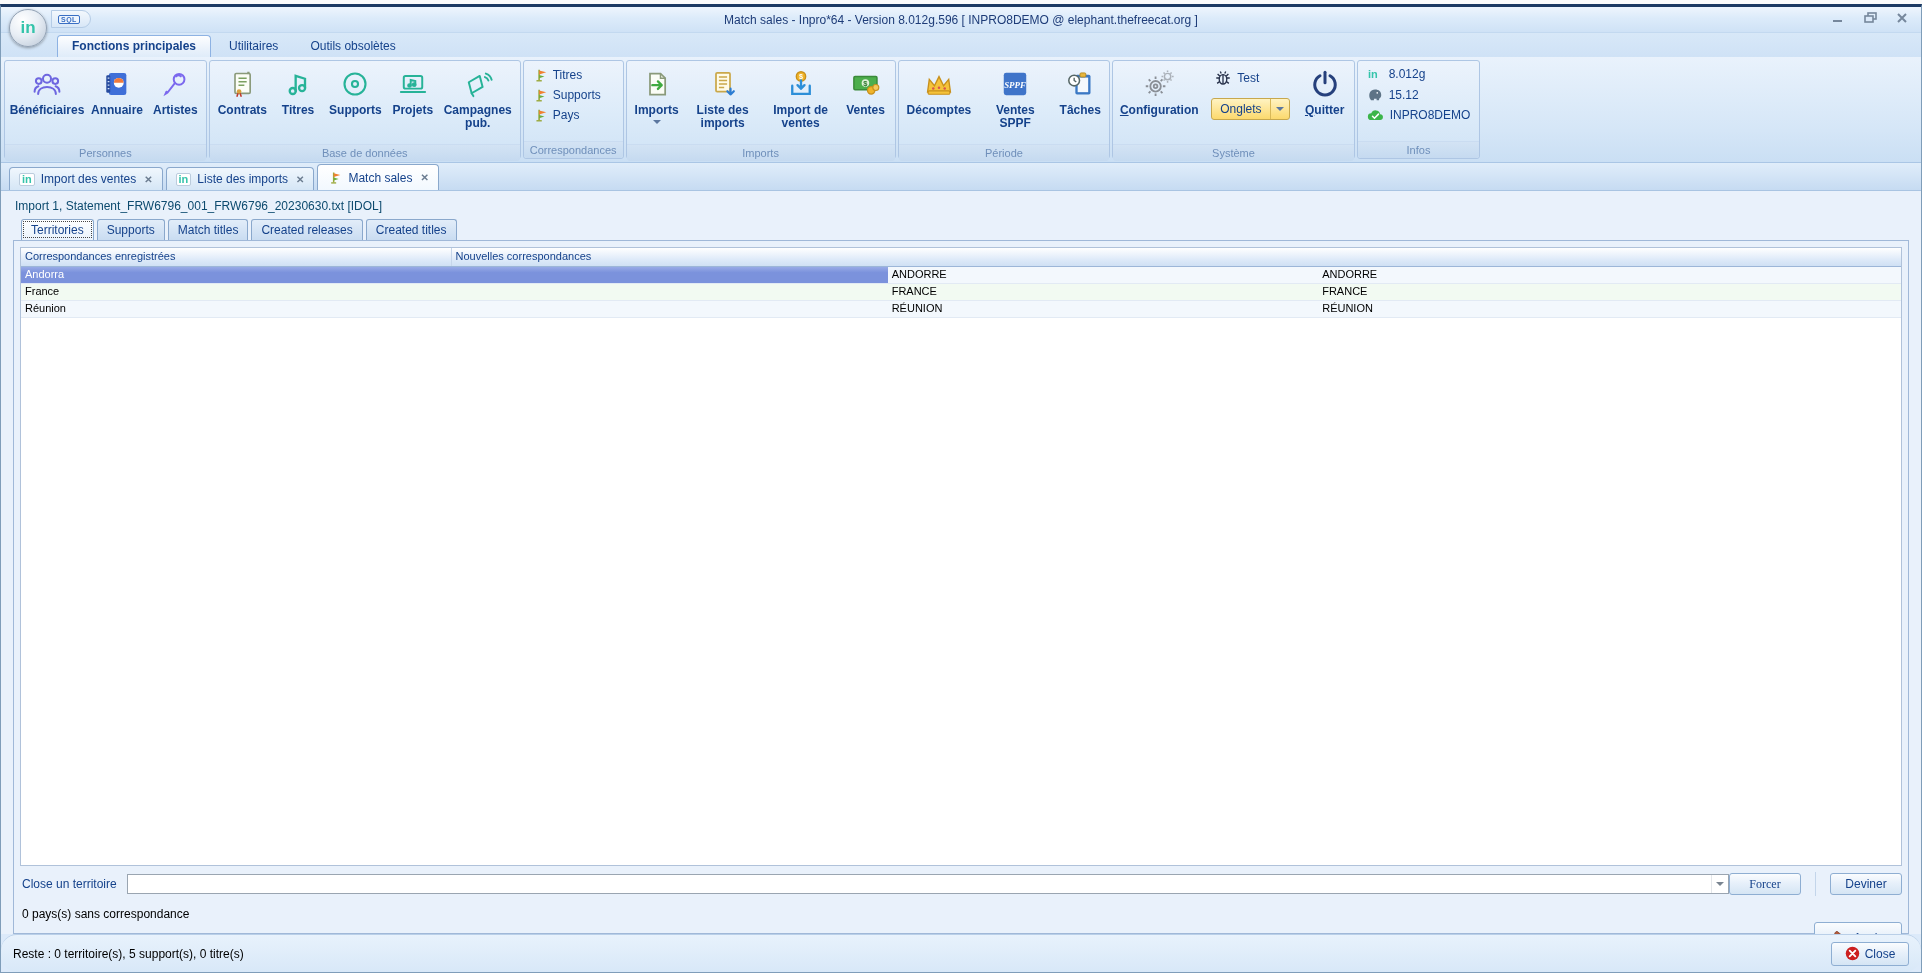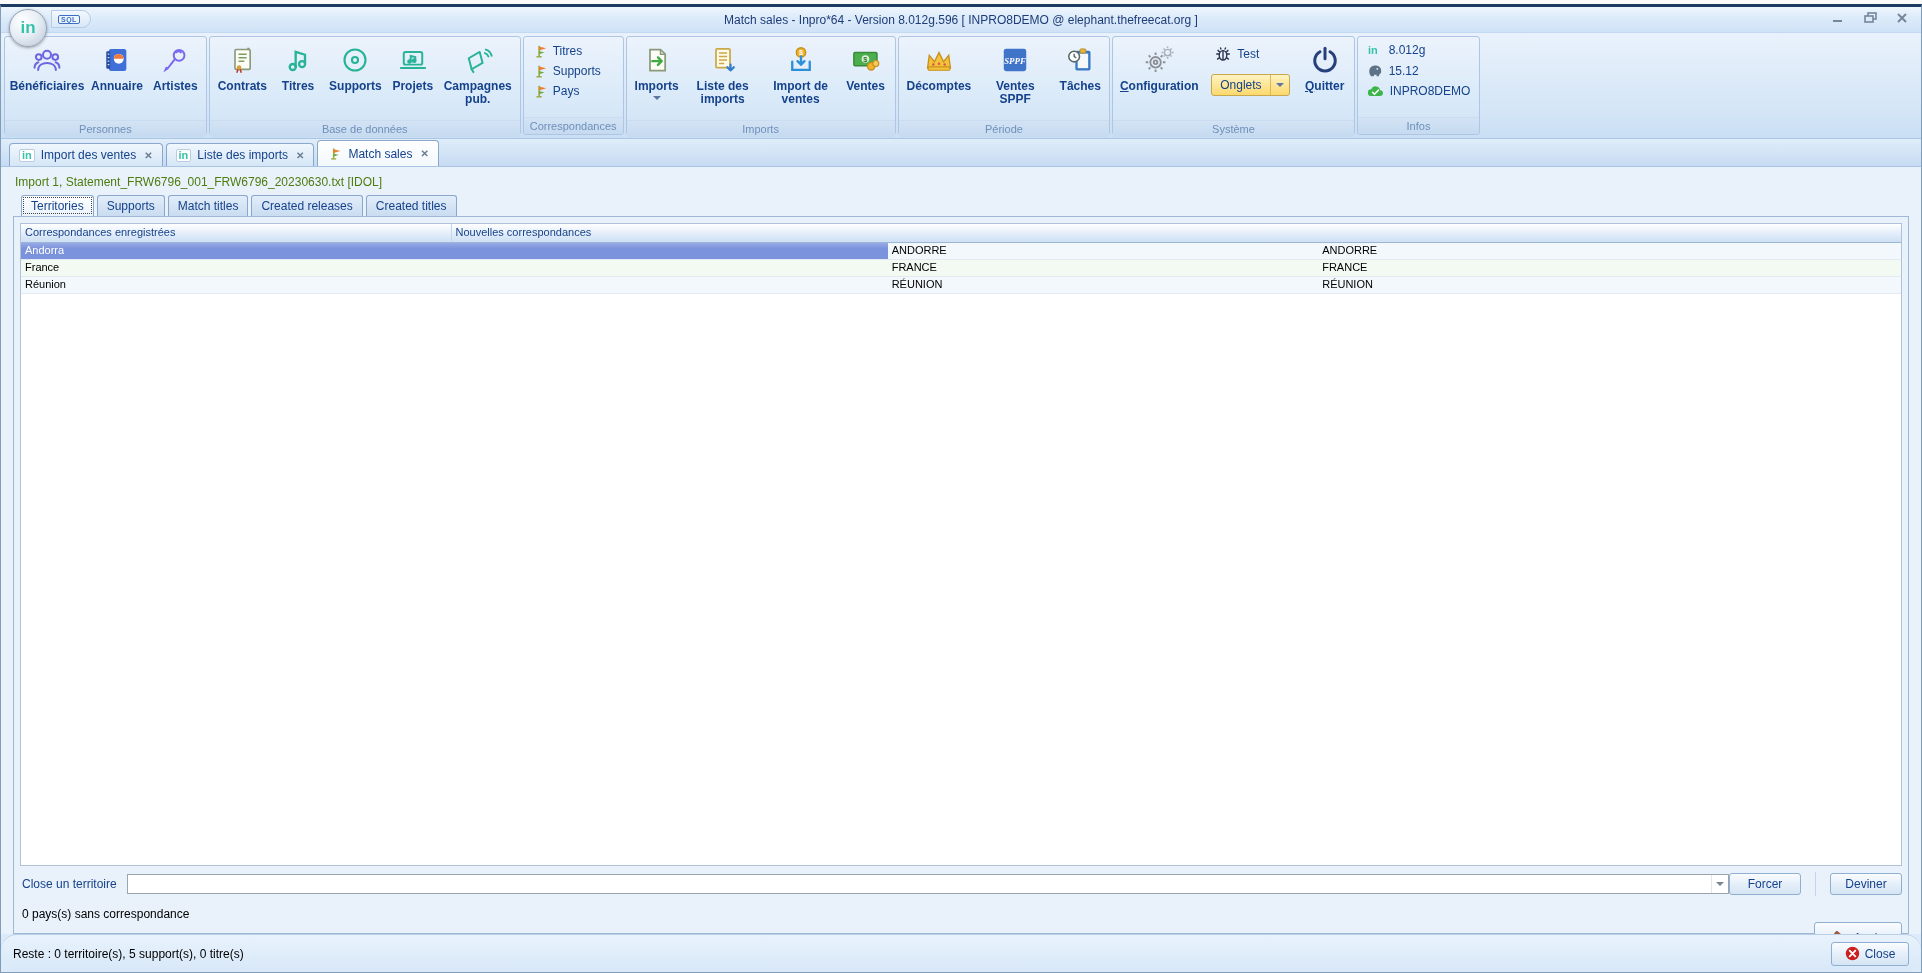--- a/index.html
+++ b/index.html
@@ -68,21 +68,21 @@
             align-items:flex-end; padding:0 0 0 8px; gap:3px; border-bottom:1px solid #a9c4e2; }
   .dtab { display:flex; align-items:center; gap:6px; height:23px; padding:0 9px;
           border:1px solid #8aa8cc; border-bottom:none; border-radius:4px 4px 0 0;
           background:linear-gradient(#f0f7fd,#d5e6f6); font-size:12px; color:#15428b; cursor:default; }
   .dtab.active { background:linear-gradient(#ffffff,#f2f8fe); height:26px; font-weight:normal; }
   .dtab .inmini { color:#35c4ab; font-weight:bold; font-size:11px; background:#fff; border:1px solid #bcd; border-radius:2px; padding:0 2px; line-height:11px;}
   .dtab .tclose { font-size:10px; font-weight:bold; color:#6b7c90; margin-left:2px; }
 
   
   .content { flex:1; background:#e9f1fb; padding:6px 12px 0 12px; display:flex; flex-direction:column; min-height:0; }
-  .import-line { font-size:12px; color:#4d7c0f; padding:2px 0 6px 2px; }
+  .import-line { font-size:12px; color:#0c4a6e; padding:2px 0 6px 2px; }
   .subtabs { display:flex; gap:3px; padding-left:8px; }
   .stab { font-size:12px; color:#15428b; padding:3px 9px; border:1px solid #8aa8cc; border-bottom:none;
           border-radius:3px 3px 0 0; background:linear-gradient(#e2edf9,#c9dcf1); cursor:default; }
   .stab.active { background:linear-gradient(#fdfeff,#eaf3fc); outline:1px dotted #444; outline-offset:-3px; position:relative; z-index:2; }
 
   .panel { flex:1; border:1px solid #a0b8d8; background:#e9f1fb; padding:6px; display:flex;
            flex-direction:column; min-height:0; }
   .grid { flex:1; background:#fff; border:1px solid #b0c2da; display:flex; flex-direction:column; min-height:0; }
   .grid-header { display:flex; height:19px; background:linear-gradient(#ffffff,#dbe8f8 70%, #cfe0f4);
                  border-bottom:1px solid #9cb6d8; }
@@ -112,21 +112,21 @@
   .footer-row2 { display:flex; align-items:center; justify-content:space-between; margin-top:6px; height:26px; }
   .nomatch { font-size:12px; color:#000; padding-left:2px; }
   .btn-apply { min-width:88px; height:32px;margin-top:48px; }
 
   
   .statusbar { height:38px; background:linear-gradient(#e8f2fc,#d8e8f8); border-top:1px solid #b9cfe8;
                display:flex; align-items:center; justify-content:space-between; padding:0 12px;border-radius:16px; }
   .status-text { font-size:12px; color:#000; }
   .btn-close { min-width:78px; height:24px; }
 
-  .gap8 { margin-left:0; }
+  .gap8 { margin-left:0;font-family:Liberation Serif, serif; }
 </style>
 </head>
 <body>
 
 <div id="screen">
   <div class="window">
 
     <div class="titlebar">
       <div class="app-logo">
         <span>in</span>
@@ -148,20 +148,25 @@
             </svg>
         </span>
         <span class="win-btn">
           <svg width="12" height="12" viewBox="0 0 12 12">
               <path d="M2 2 L10 10 M10 2 L2 10" stroke="#76879c" stroke-width="2"></path>
             </svg>
         </span>
       </div>
     </div>
 
+    <div class="ribbon-tabs">
+      <span class="rtab active">Fonctions principales</span>
+      <span class="rtab">Utilitaires</span>
+      <span class="rtab">Outils obsolètes</span>
+    </div>
 
     <div class="ribbon">
 
       <div class="rgroup">
         <div class="rgroup-items">
           <div class="rbi">
             <span class="ric">
               <svg width="30" height="26" viewBox="0 0 24 22" fill="none" stroke="#6e66e0" stroke-width="1.7" stroke-linecap="round">
                 <circle cx="12" cy="6.5" r="3.4"></circle>
                   <circle cx="5" cy="8.5" r="2.4"></circle>

